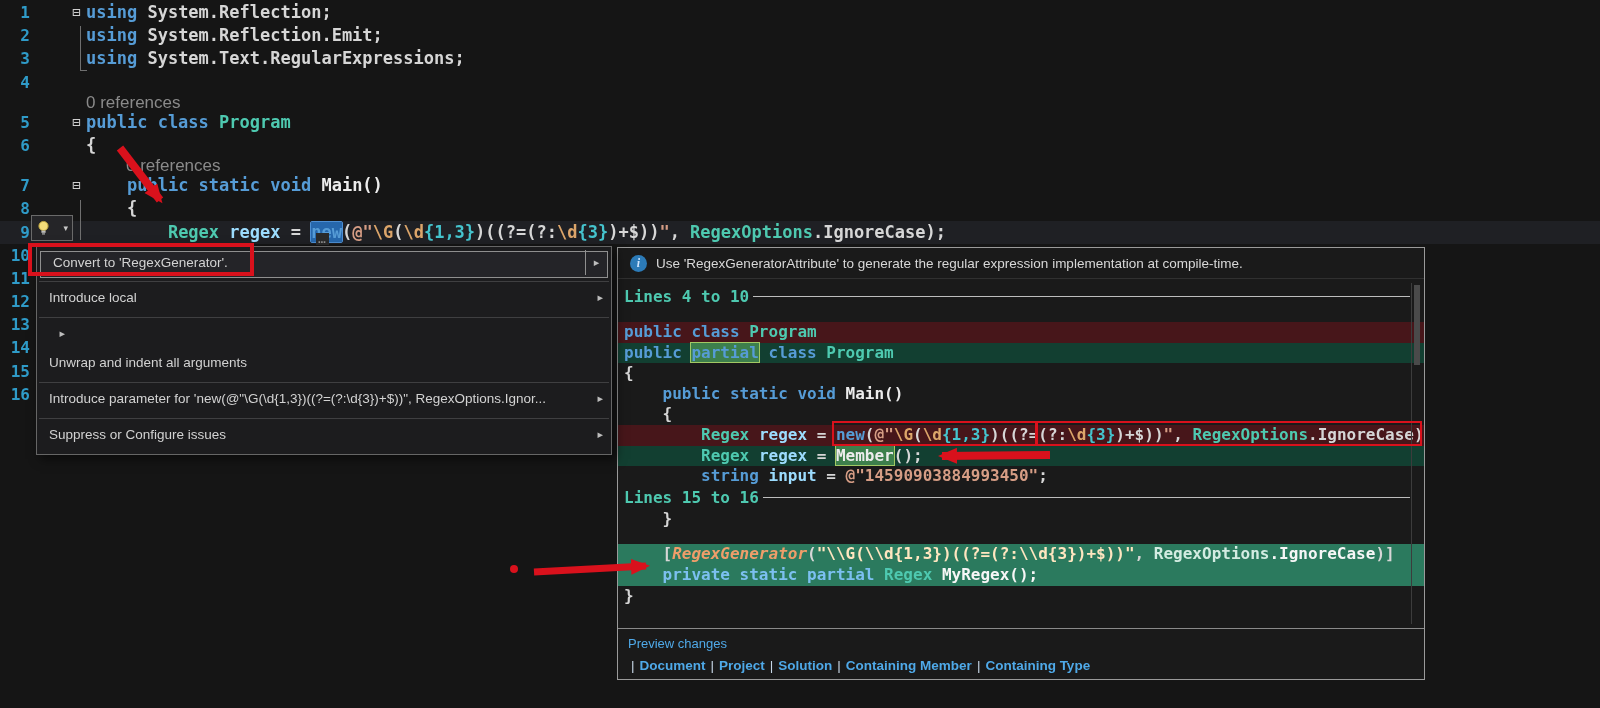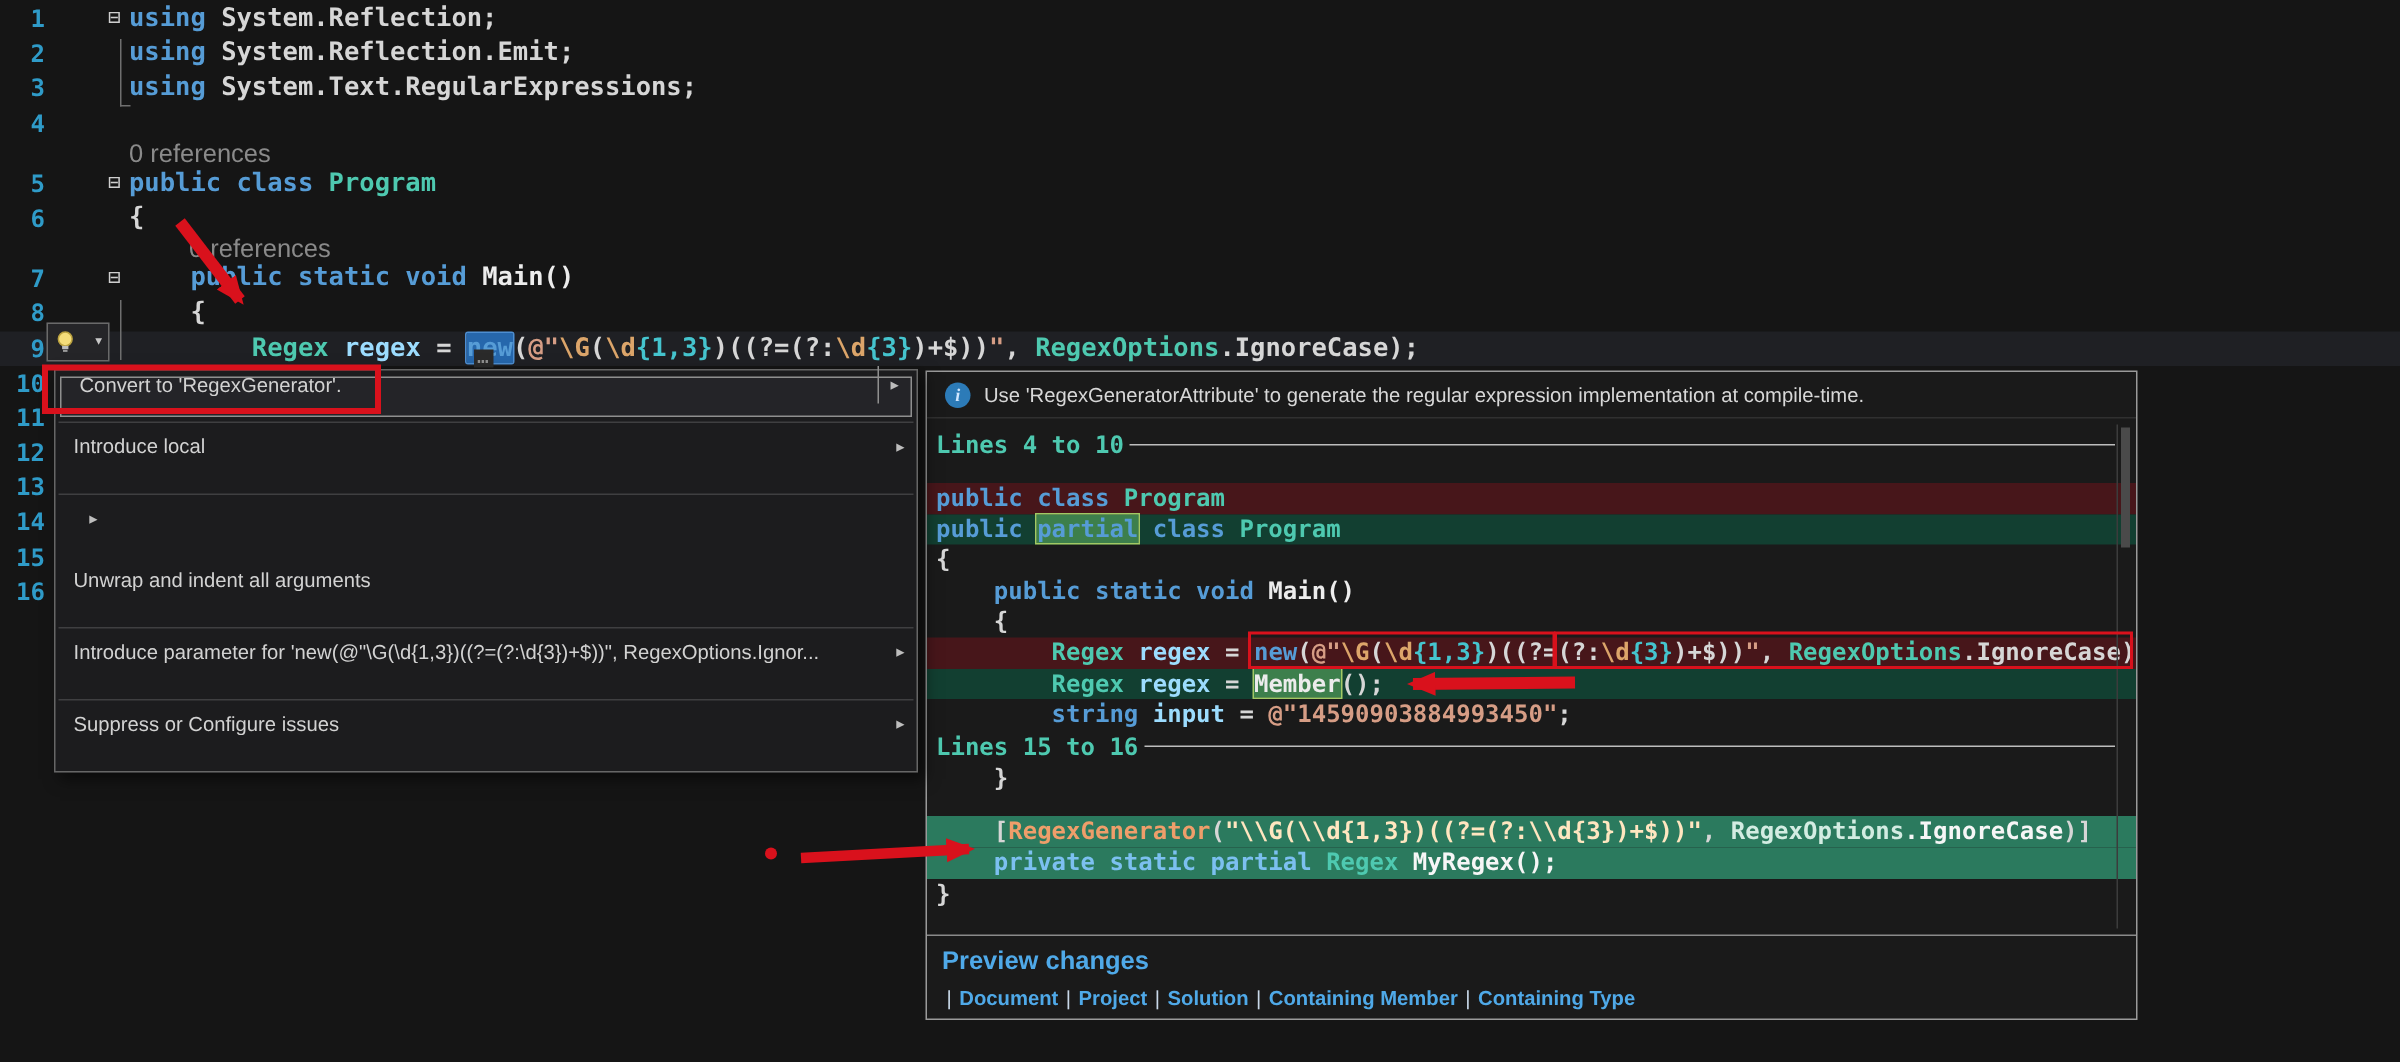--- a/index.html
+++ b/index.html
@@ -26,36 +26,36 @@
   .c-k2{color:#7cc0f0;}
   .c-t{color:var(--type,#4ec9b0);}
   .c-t2{color:#d3ece2;}
   .c-v{color:var(--ident,#9cdcfe);}
   .c-p{color:var(--plain,#d6d6d6);}
   .c-s{color:var(--string,#d69d85);}
   .c-re{color:var(--escape,#dca56a);}
   .c-rq{color:var(--quant,#45c4ce);margin-top:20px;}
   .c-m{color:var(--method,#ececec);font-weight:700;}
   .c-pb{color:#f6f6f6;font-weight:700;}
-  .c-attr{color:var(--attr,#ef9e6a);}
+  .c-attr{color:var(--attr,#ef9e6a);font-style:italic;}
   .c-sw{color:#ffe6c0;}
   .c-sel{background:var(--selection,#2667ac);outline:1px solid #4d8ed2;border-radius:1px;}
   .c-box{background:var(--box-bg,#3d7f4c);outline:1.5px solid var(--box-border,#a2c964);}
   
   #lightbulb{position:absolute;left:31px;top:215px;width:42px;height:26px;z-index:20;
              background:#252528;border:1px solid #6a6a6a;box-sizing:border-box;
              display:flex;align-items:center;justify-content:space-between;padding:0 4px;}
   #lightbulb .dd{color:#c8c8c8;font-size:9px;font-family:"DejaVu Sans",sans-serif;}
   
   #ellipsis-hint{position:absolute;left:316px;top:233px;z-index:5;color:#909090;
                  font-size:13px;letter-spacing:1px;line-height:12px;background:#2a2a2a;padding:0 2px;}
   
   #menu{position:absolute;left:36px;top:246px;width:576px;z-index:30;background:var(--menu-bg,#1c1c1e);
         border:1px solid #666;box-shadow:4px 4px 10px rgba(0,0,0,.55);padding:1px 0 3px;box-sizing:border-box;}
-  .mi{height:25px;display:flex;align-items:center;padding:0 8px 16px 12px;
+  .mi{height:25px;display:flex;align-items:center;padding:0 8px 4px 12px;
       font-family:"Liberation Sans",sans-serif;font-size:13.5px;color:#d2d2d2;}
   .mi .lbl{flex:1;white-space:nowrap;overflow:hidden;}
   .mi .arr{width:16px;text-align:right;color:#bdbdbd;font-size:11px;}
   .mi.first{border:1px solid #8f8f8f;background:#242428;margin:3px 3px 2px 3px;padding-right:0;height:27px;box-sizing:border-box;}
   .mi.first .arrbox{width:21px;height:25px;border-left:1px solid #8f8f8f;display:flex;align-items:center;
                     justify-content:center;color:#bdbdbd;font-size:11px;flex:none;}
   .msep{height:1px;background:#3f3f41;margin:3px 2px;}
   
   #preview{position:absolute;left:617px;top:247px;width:808px;height:433px;z-index:25;
            background:var(--pane-bg,#1a1a1a);border:1px solid #9a9a9a;box-sizing:border-box;
@@ -71,21 +71,21 @@
   .prow.removed{background:var(--removed-bg,#47161a);}
   .prow.added{background:var(--added-bg,#123f31);}
   .prow.block{background:var(--block-bg,#2b7a5e);}
   .prow.blank{height:15px;}
   .psep{display:flex;align-items:center;height:22px;padding:0 14px 0 6px;gap:4px;}
   .psep .lbl{font-size:16px;font-weight:600;color:var(--sep-label,#4ec9b0);white-space:pre;}
   .psep .rule{flex:1;border-top:1px solid #bdbdbd;height:0;}
   .pscroll{position:absolute;right:3px;top:4px;bottom:4px;width:9px;border-left:1px solid #3c3c3c;}
   .pthumb{position:absolute;top:2px;right:1px;width:6px;height:80px;background:#4a4a4a;}
   .pfoot{flex:none;padding:4px 8px 6px;font-family:"Liberation Sans",sans-serif;}
-  .preview-changes{color:var(--link,#4fa9e8);font-size:17px;margin:3px 2px 7px;font-weight:bold;}
+  .preview-changes{color:var(--link,#4fa9e8);font-size:13px;margin:3px 2px 7px;}
   .scopes{font-size:13.5px;font-weight:700;}
   .pipe{color:#c8d8e8;margin:0 5px;font-weight:400;}
   .scope-link{color:var(--link,#4fa9e8);}
   
   #anno{position:absolute;left:0;top:0;z-index:50;pointer-events:none;}
   #anno line{stroke:var(--annotation,#d9111c);}
   #anno polygon,#anno circle{fill:var(--annotation,#d9111c);}
   .abox{position:absolute;z-index:60;pointer-events:none;border:2px solid var(--annotation,#d9111c);box-sizing:border-box;}
   #abox-menu{left:28px;top:243px;width:226px;height:33px;border-width:4px;}
   #abox-new{left:832px;top:421px;width:205px;height:25px;}

